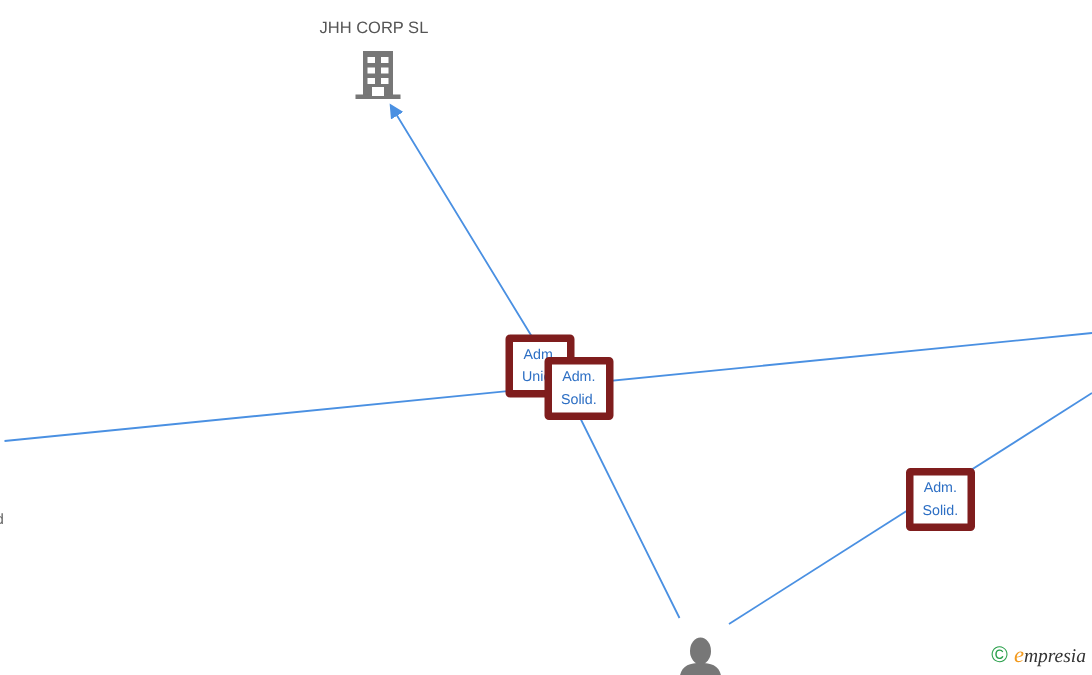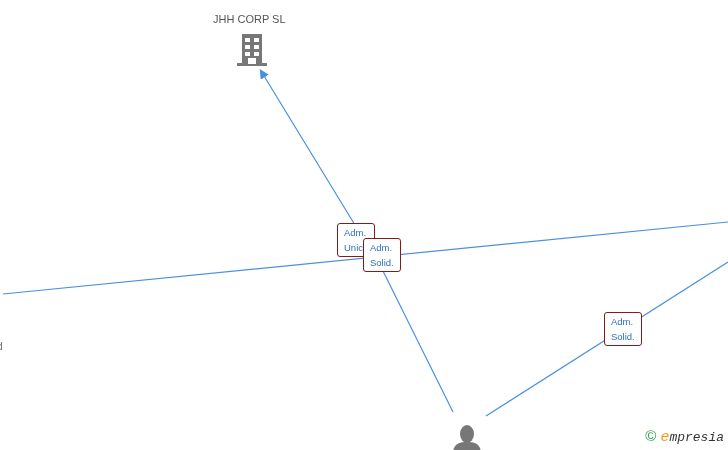--- a/index.html
+++ b/index.html
@@ -1,26 +1,26 @@
 <!DOCTYPE html>
 <html><head>
 <meta charset="utf-8">
 <style>
   html, body { margin: 0; padding: 0; background: #ffffff; }
   body { width: 728px; height: 450px; position: relative; overflow: hidden;
          font-family: "Liberation Sans", sans-serif; }
   svg.edges { position: absolute; left: 0; top: 0; }
   .node-label { position: absolute; font-size: 11px; color: #555; white-space: nowrap; text-align: right; }
-  .edge-label { position: absolute; background: #fff; border: 1px solid #7f1d1d;
+  .edge-label { position: absolute; background: #fff; border: 5px solid #7f1d1d;
                 border-radius: 3px; color: #2d6fc4; font-size: 9.5px; line-height: 15px;
-                padding: 1px 6px; text-align: left; box-shadow: 0 0 0 0 transparent; }
+                padding: 1px 6px; text-align: center; box-shadow: 0 0 0 0 transparent; }
   .icon { position: absolute; }
   .brand { position: absolute; right: 4px; bottom: 4px; font-size: 13px; color: #333; }
   .brand .copy { color: #2aa04b; font-size: 15px; margin-right: 4px; }
-  .brand .name { font-family: Liberation Mono, monospace; font-style: italic; color: #333; margin-top: 25px; }
+  .brand .name { font-family: Liberation Serif, serif; font-style: italic; color: #333; margin-top: 25px; }
   .brand .name .e { color: #f39a1d; font-size: 15px; }
   .cut-label { position: absolute; left: -3px; top: 341px; font-size: 10px; color: #666; }
 </style>
 </head>
 <body>
 
 <svg class="edges" width="728" height="450">
   <defs>
     <marker id="arrow" markerWidth="8" markerHeight="8" refX="6" refY="4" orient="auto">
       <path d="M0,0 L8,4 L0,8 z" fill="#4a90e2"></path>

